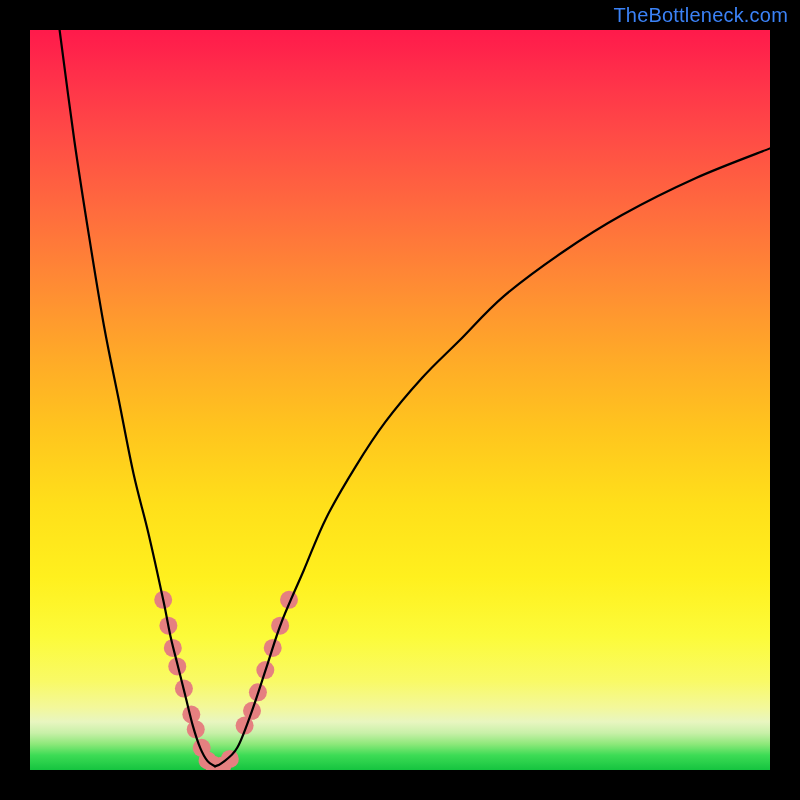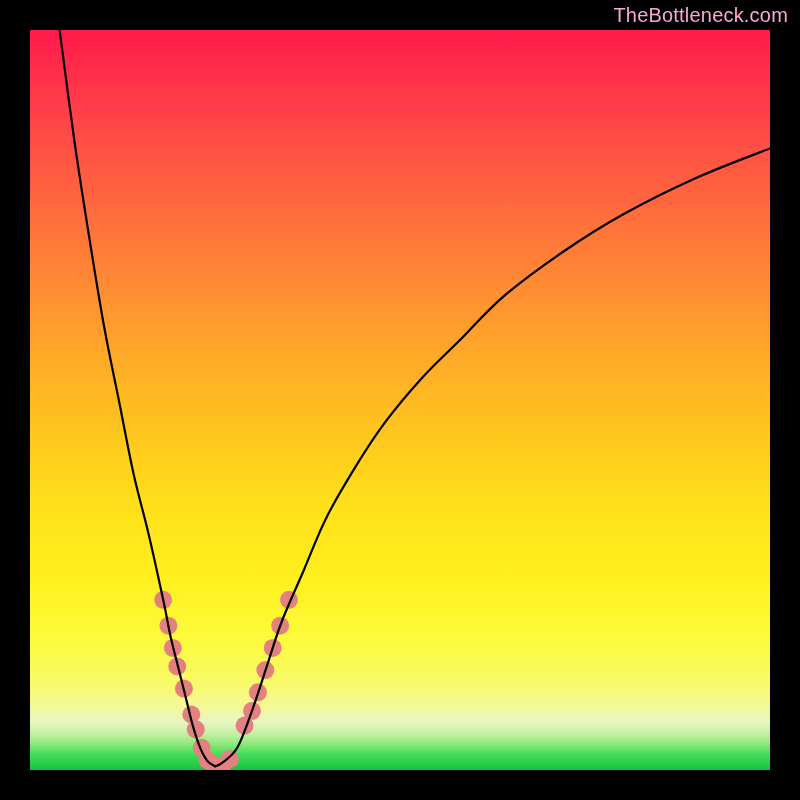--- a/index.html
+++ b/index.html
@@ -42,21 +42,21 @@
       #c8f0a8 95%,
       #8de87a 96.5%,
       #3ddc55 98%,
       #15c43f 100%
     );
   }
   .watermark {
     position: absolute;
     top: 4px;
     right: 12px;
-    color: #f9a8d4;
+    color: #3b82f6;
     font-size: 20px;
     font-weight: 500;
     letter-spacing: 0.2px;
     user-select: none;
   }
   svg.curves {
     position: absolute;
     left: 0;
     top: 0;
     width: 740px;

